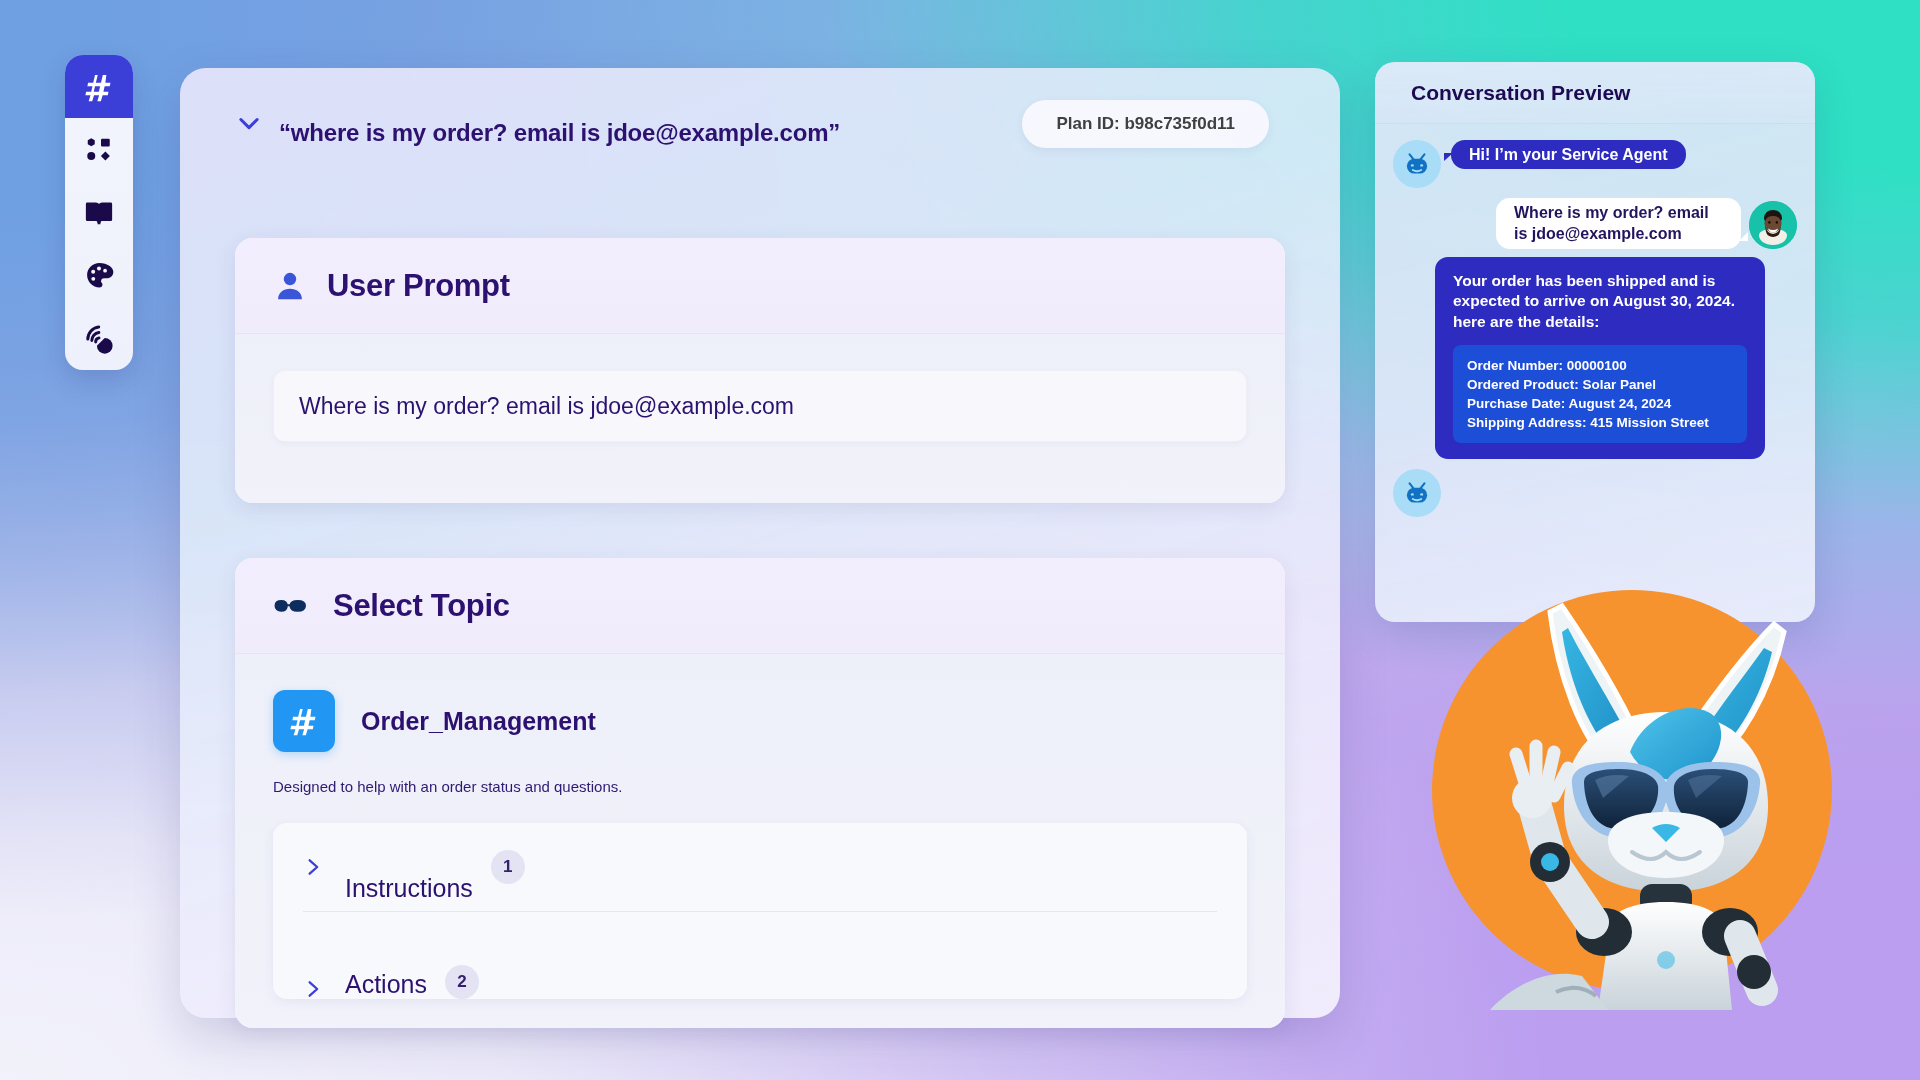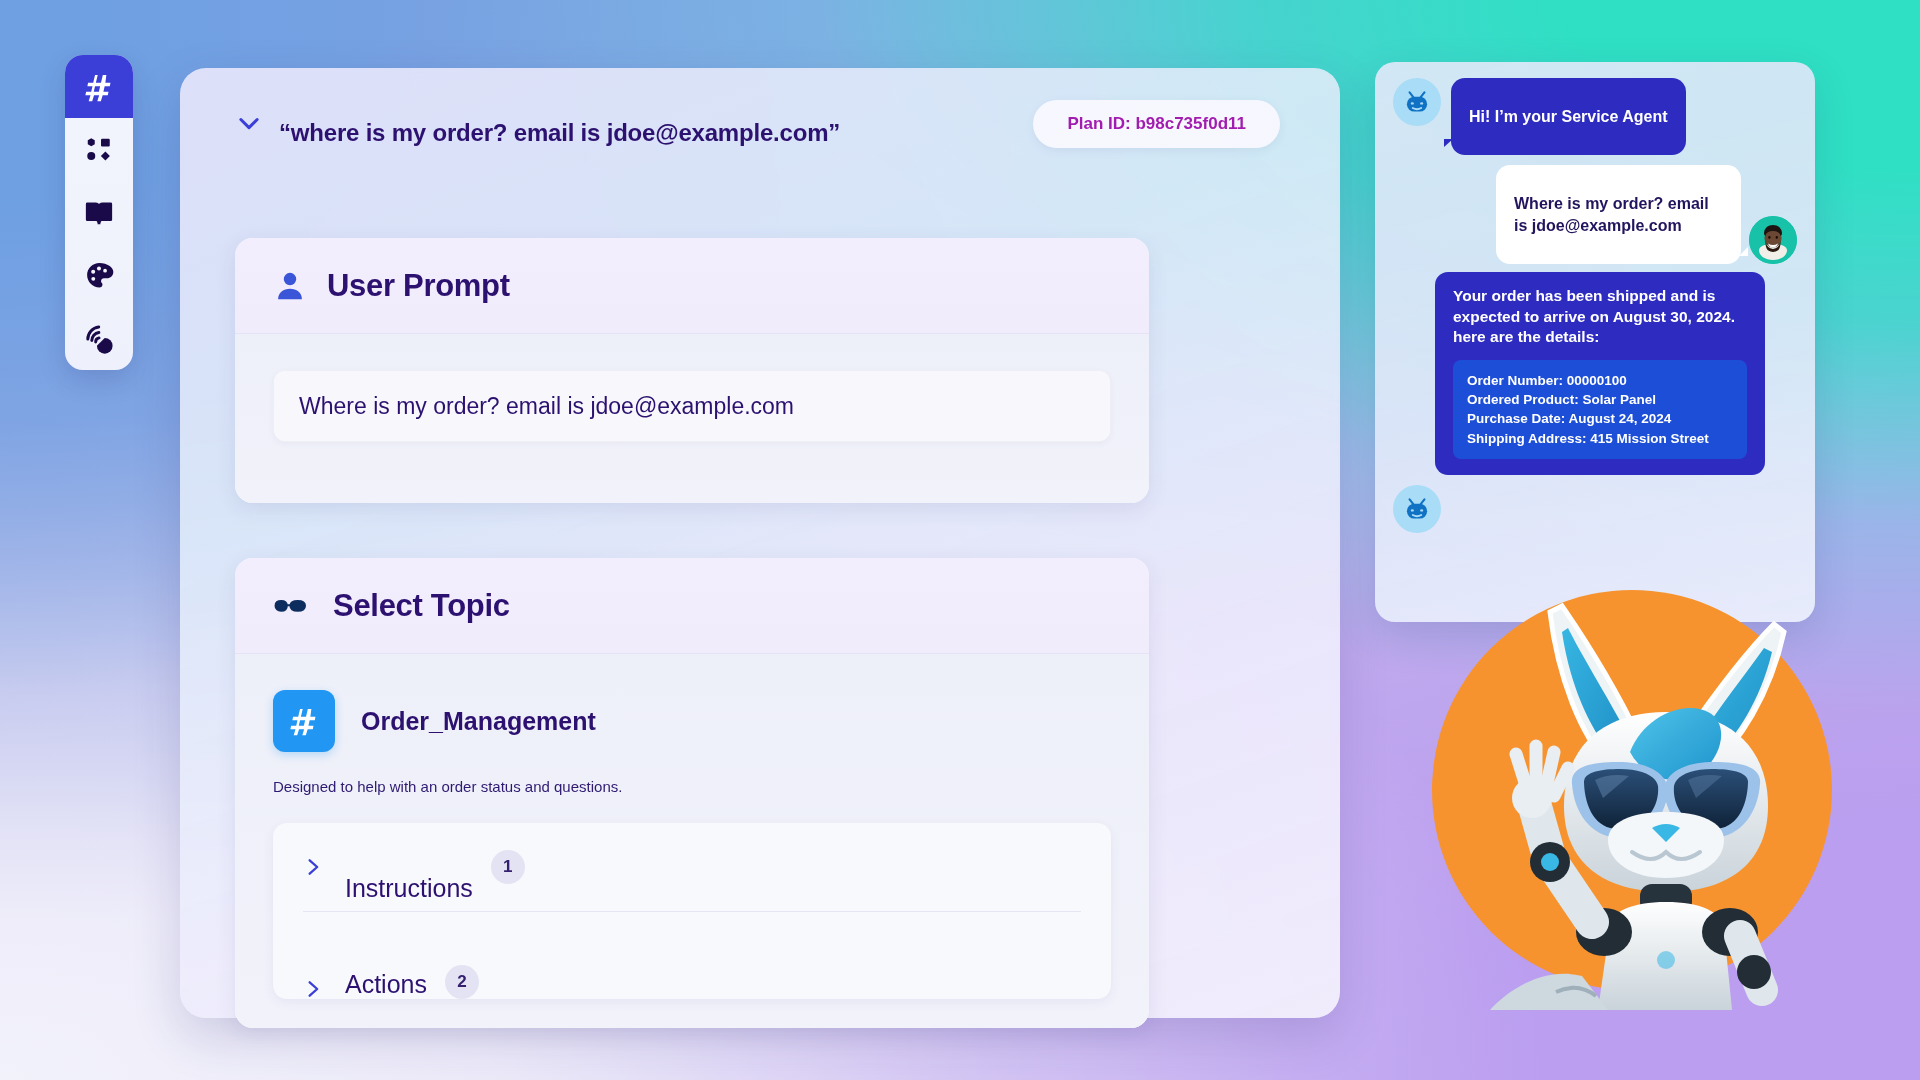--- a/index.html
+++ b/index.html
@@ -55,32 +55,32 @@
   }
   #chevron-down {
     margin-left: 55px; margin-right: 16px; cursor: pointer;
     display: flex; align-items: center;
   }
   #plan-title {
     font-size: 24px; font-weight: 700; color: #2d1170;
     letter-spacing: -0.2px; white-space: nowrap; margin-top: 20px;
   }
   #plan-id-badge {
-    position: absolute; right: 60px; top: 32px;
+    position: absolute; right: 71px; top: 32px;
     background: rgba(250,249,255,0.92);
     border-radius: 26px;
     padding: 14px 34px;
-    font-size: 17px; font-weight: 600; color: #a21caf;
+    font-size: 17px; font-weight: 600; color: #404040;
     box-shadow: 0 3px 10px rgba(60,60,130,0.08);
     cursor: pointer;
     text-align: center;
   }
 
   .panel {
-    position: absolute; left: 55px; width: 914px;
+    position: absolute; left: 55px; width: 1050px;
     border-radius: 18px;
     background: #fafafd;
     box-shadow: 0 6px 20px rgba(60,55,130,0.10);
     overflow: hidden;
   }
   #panel-user-prompt { top: 170px; height: 265px; }
   #panel-select-topic { top: 490px; height: 470px; }
 
   .panel-head {
     height: 96px;
@@ -168,21 +168,21 @@
     display: flex; align-items: center; justify-content: center;
     overflow: hidden;
   }
   .avatar.bot { background: #a8dcf7; }
   .avatar.user {
     background: #18c2a8; margin-left: 8px; align-self: flex-end;
     position: relative;
   }
   .bubble {
     border-radius: 14px;
-    padding: 28px 18px;
+    padding: 4px 18px;
     font-size: 16px; line-height: 1.33; font-weight: 700;
     position: relative;
   }
   .bubble.bot { background: #2e2bc0; color: #ffffff; margin-left: 10px; }
   .bubble.user { background: #ffffff; color: #23145e; }
   .bubble.bot::after {
     content: ""; position: absolute; left: -7px; bottom: 8px;
     border-width: 8px 9px 0 0; border-style: solid;
     border-color: #2e2bc0 transparent transparent transparent;
   }
@@ -350,20 +350,23 @@
           <span class="acc-label">Actions</span>
           <span class="acc-badge">2</span>
         </div>
       </div>
 
     </div>
   </div>
 </section>
 
 <aside id="preview-card">
+  <div id="preview-header">
+    <span id="preview-title">Conversation Preview</span>
+  </div>
 
   <div id="chat-area">
 
     <div class="msg-line">
       <div class="avatar bot">
         <svg width="34" height="34" viewBox="0 0 32 32" fill="none" stroke="#1172c4" stroke-width="2" stroke-linecap="round">
           <path d="M9 7 L12.5 11.5"></path>
             <path d="M23 7 L19.5 11.5"></path>
           <rect x="6.5" y="11" width="19" height="14" rx="7" fill="#1172c4" stroke="none"></rect>
           <ellipse cx="11.6" cy="17.3" rx="2.5" ry="2.1" fill="#a8dcf7"></ellipse>

